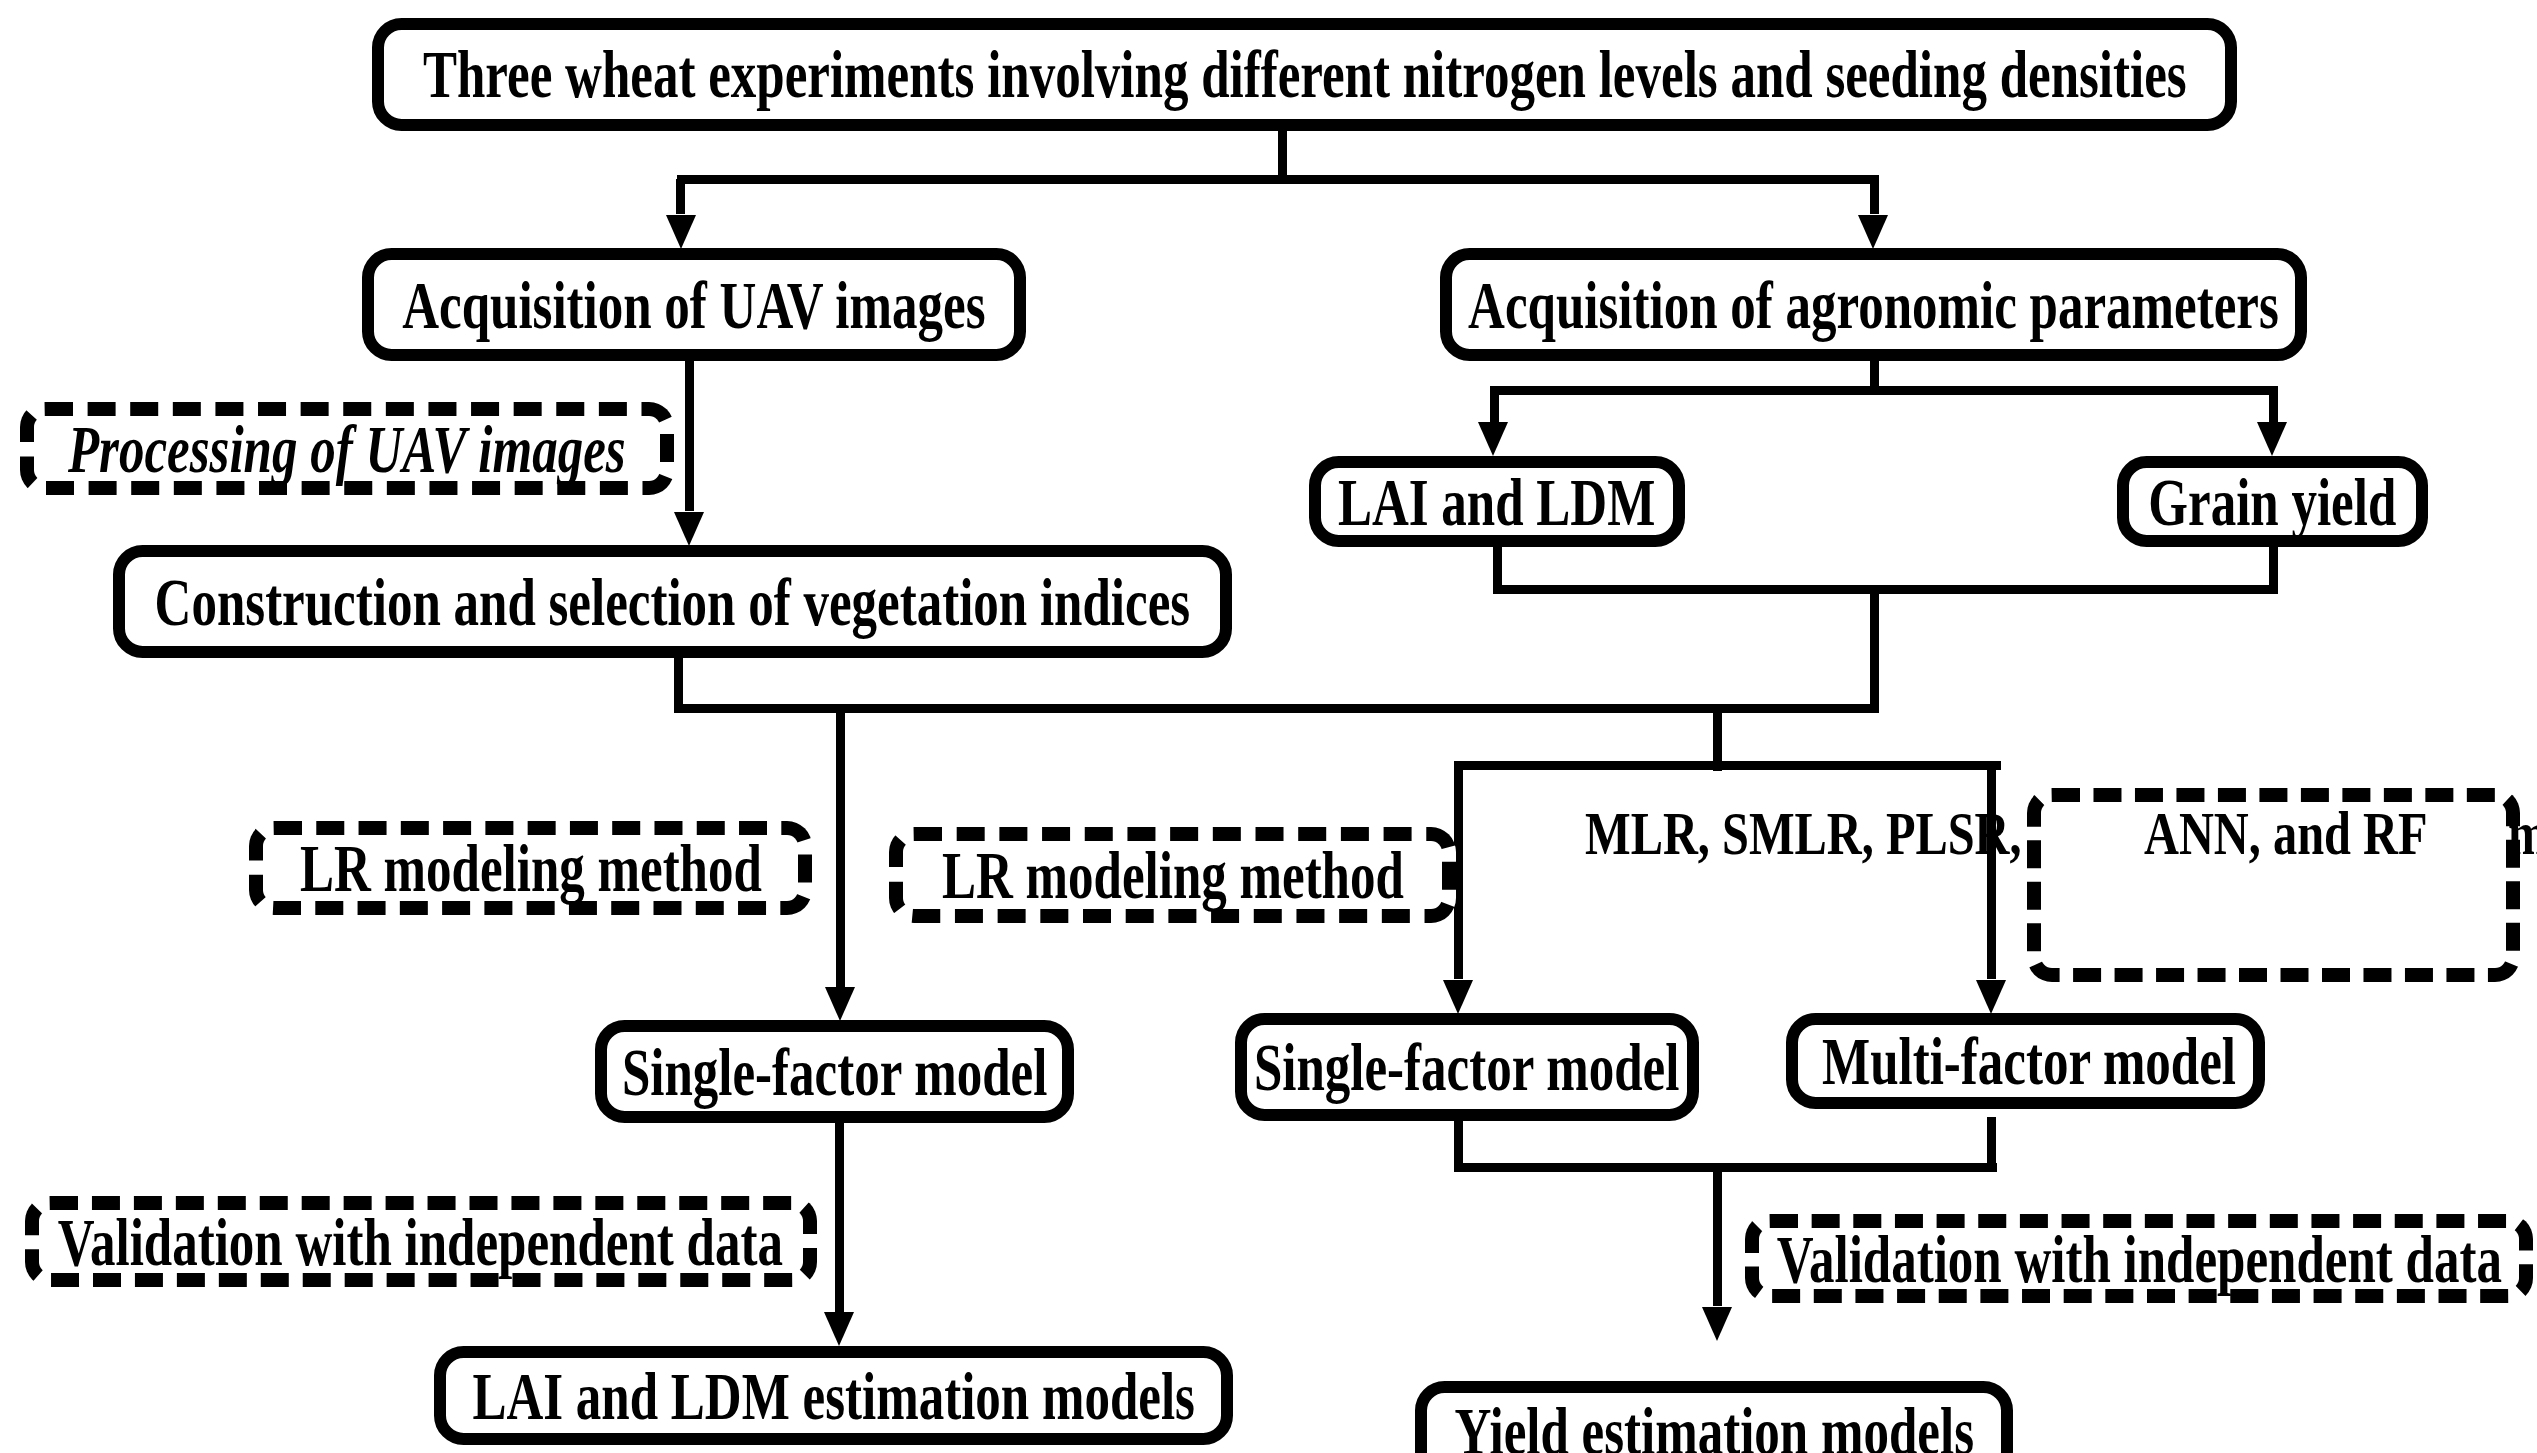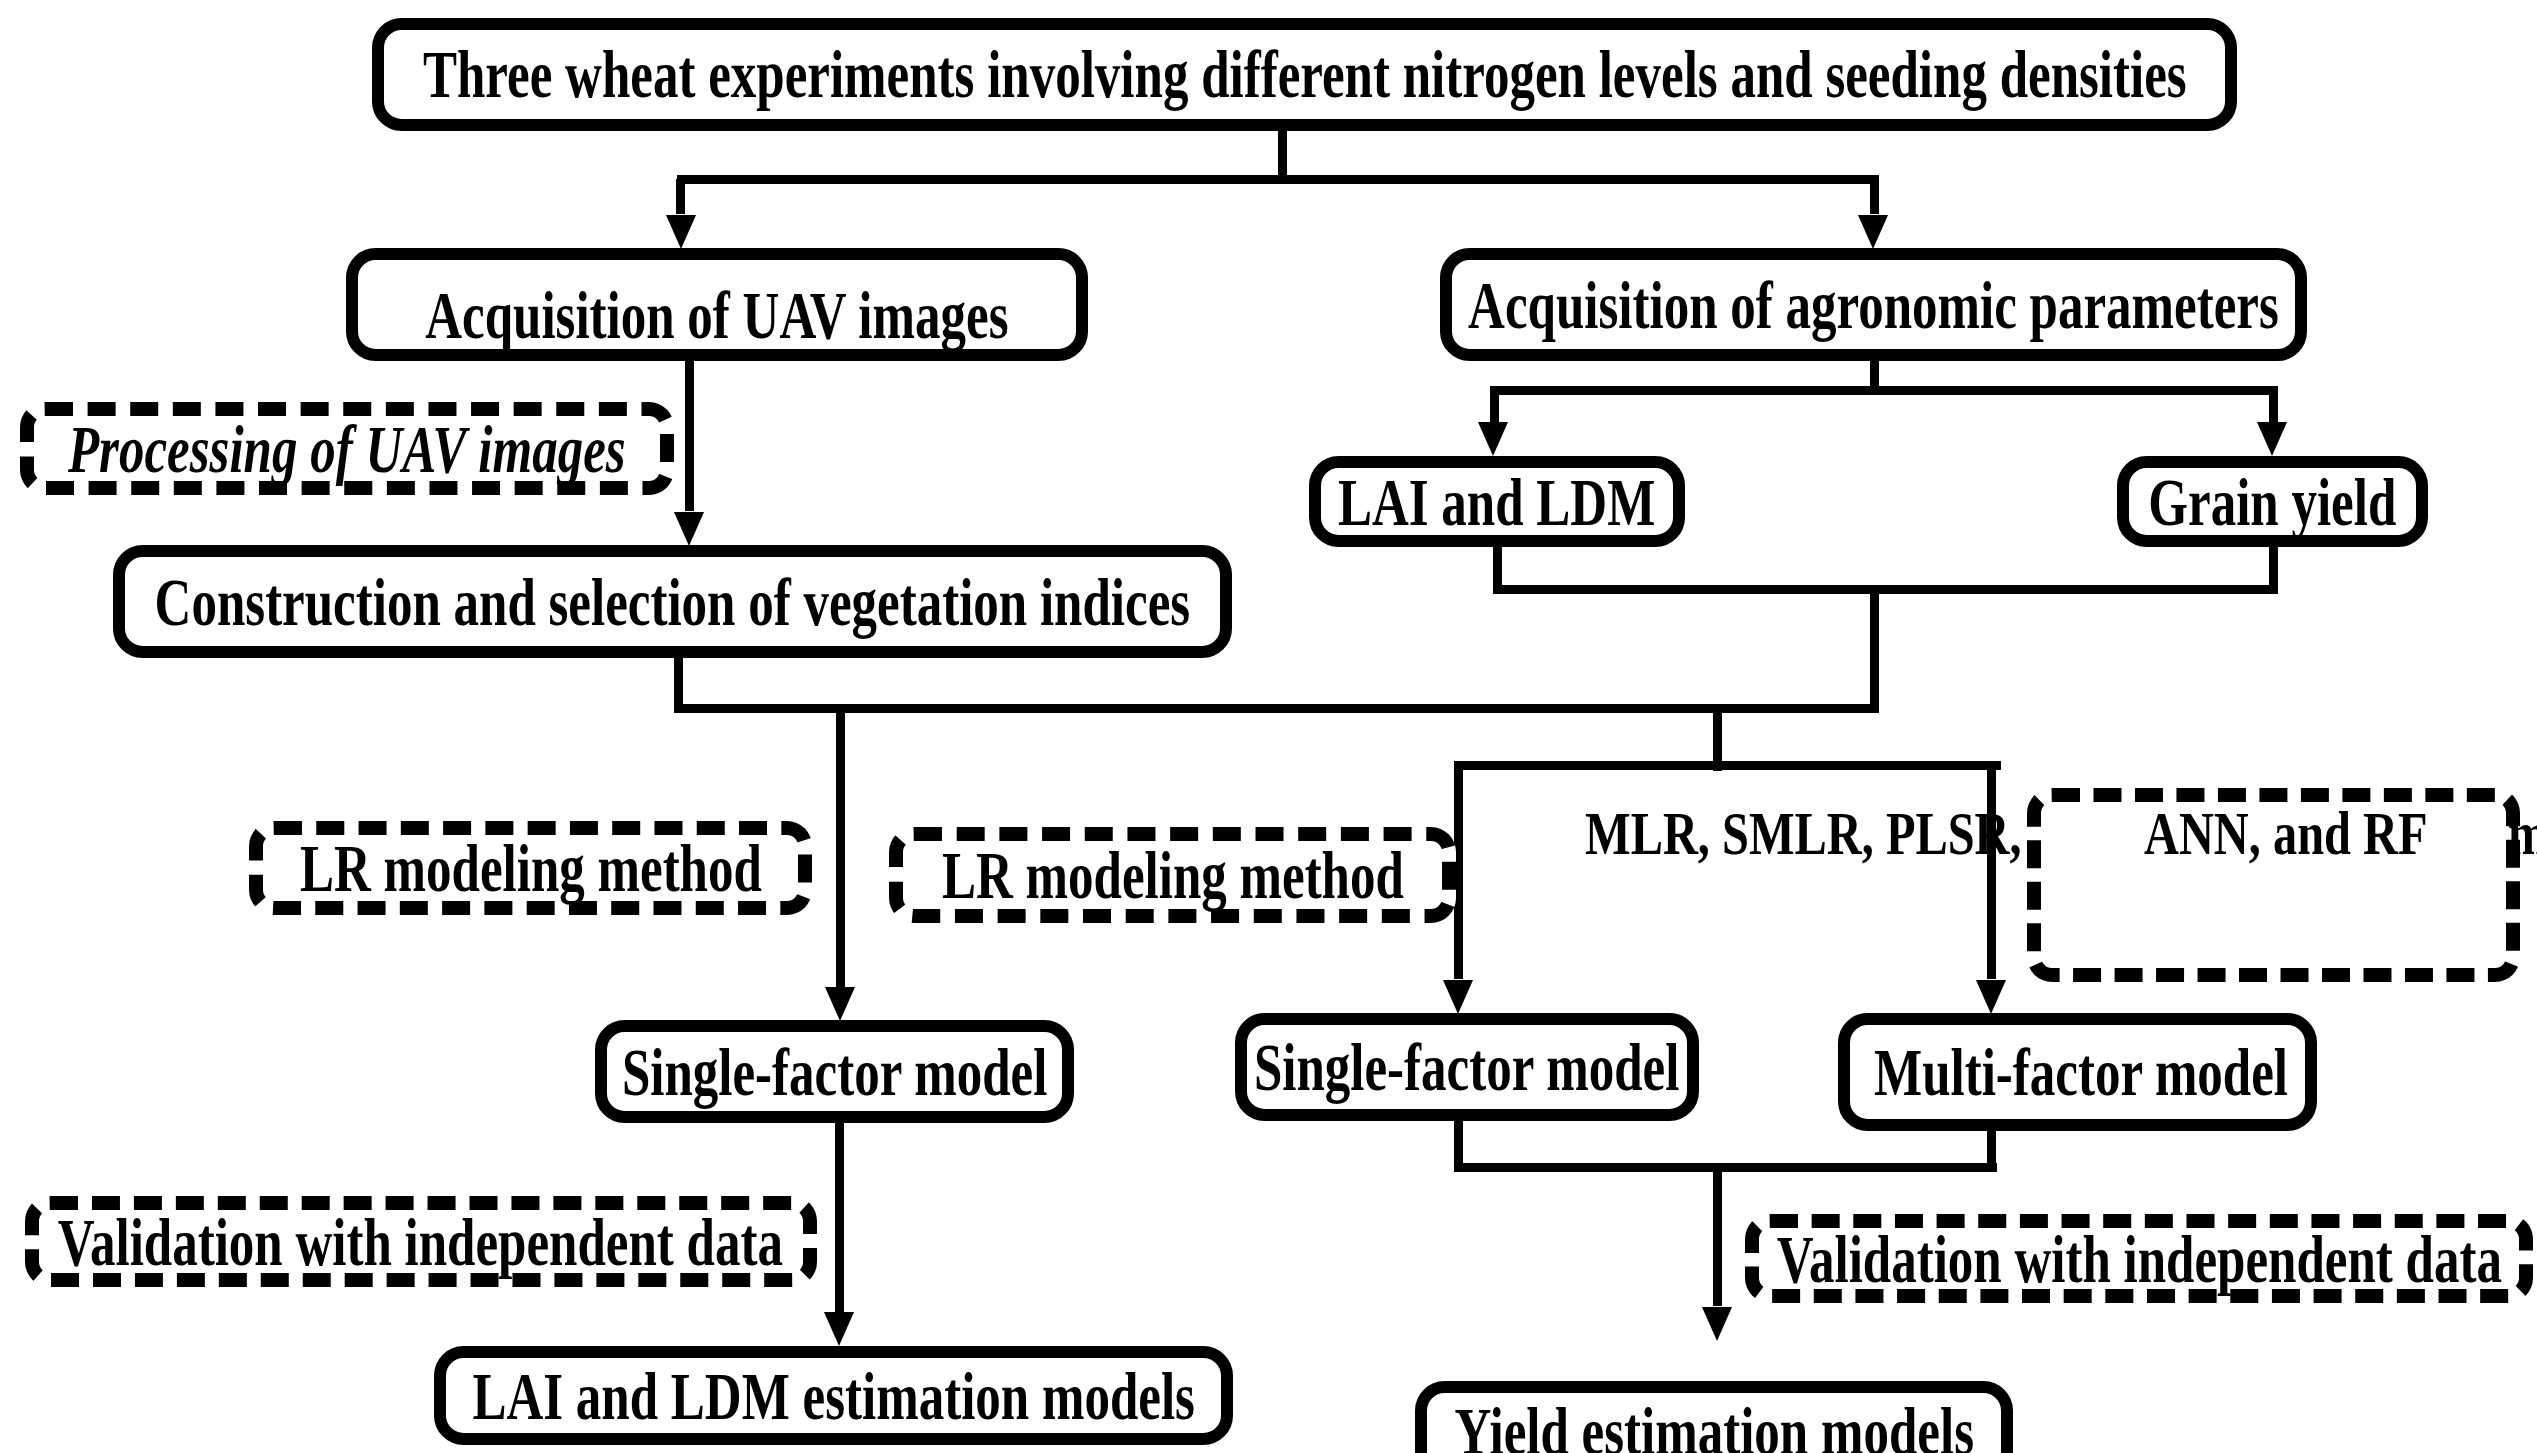--- a/index.html
+++ b/index.html
@@ -124,21 +124,21 @@
   <div class="line" style="left:1987px; top:1117px; width:9.1px; height:54px;"></div>
   <div class="line" style="left:1454px; top:1163px; width:543px; height:9.1px;"></div>
 
   <div class="line" style="left:1713px; top:1167px; width:9.1px; height:139px;"></div>
   <div class="arrowhead" style="left:1702px; top:1307px;"></div>
 
   <div class="box" style="left:359px; top:17.6px; width:1865px; height:113px;margin-left:13px;">
     <span class="label">Three wheat experiments involving different nitrogen levels and seeding densities</span>
   </div>
 
-  <div class="box" style="left:346px; top:248px; width:742px; height:113px;align-items:flex-end;">
+  <div class="box" style="left:362px; top:248px; width:664px; height:113px;">
     <span class="label">Acquisition of UAV images</span>
   </div>
 
   <div class="box" style="left:1440px; top:248px; width:867px; height:113px;">
     <span class="label">Acquisition of agronomic parameters</span>
   </div>
 
   <div class="box dashed" style="left:19.7px; top:402px; width:654px; height:93px;font-style:italic;">
     <span class="label">Processing of UAV images</span>
   </div>
@@ -170,21 +170,21 @@
   </div>
 
   <div class="box" style="left:595px; top:1020px; width:479px; height:103px;">
     <span class="label">Single-factor model</span>
   </div>
 
   <div class="box" style="left:1235px; top:1013px; width:464px; height:108px;">
     <span class="label">Single-factor model</span>
   </div>
 
-  <div class="box" style="left:1838px; top:1013px; width:479px; height:118px;padding-left:8px;">
+  <div class="box" style="left:1786px; top:1013px; width:479px; height:96px;padding-left:8px;">
     <span class="label">Multi-factor model</span>
   </div>
 
   <div class="box dashed" style="left:24.6px; top:1196px; width:792px; height:91px;">
     <span class="label">Validation with independent data</span>
   </div>
 
   <div class="box dashed" style="left:1745px; top:1214px; width:788px; height:89px;">
     <span class="label">Validation with independent data</span>
   </div>

